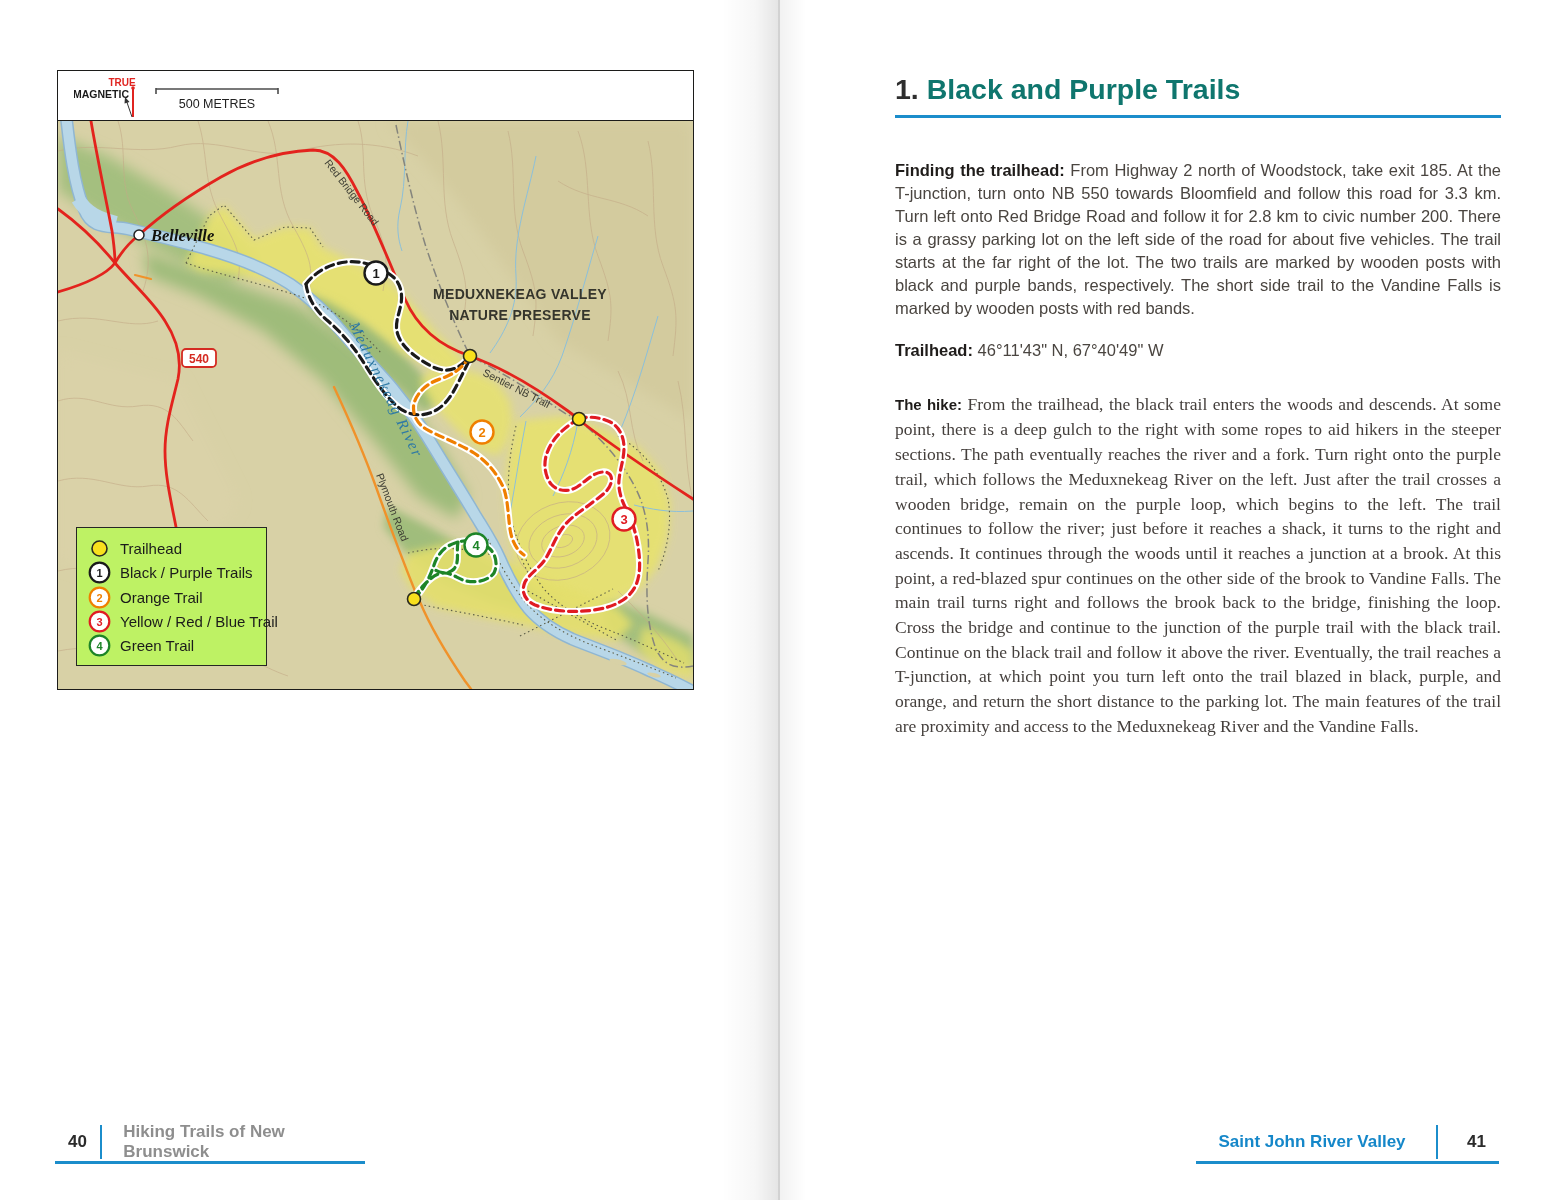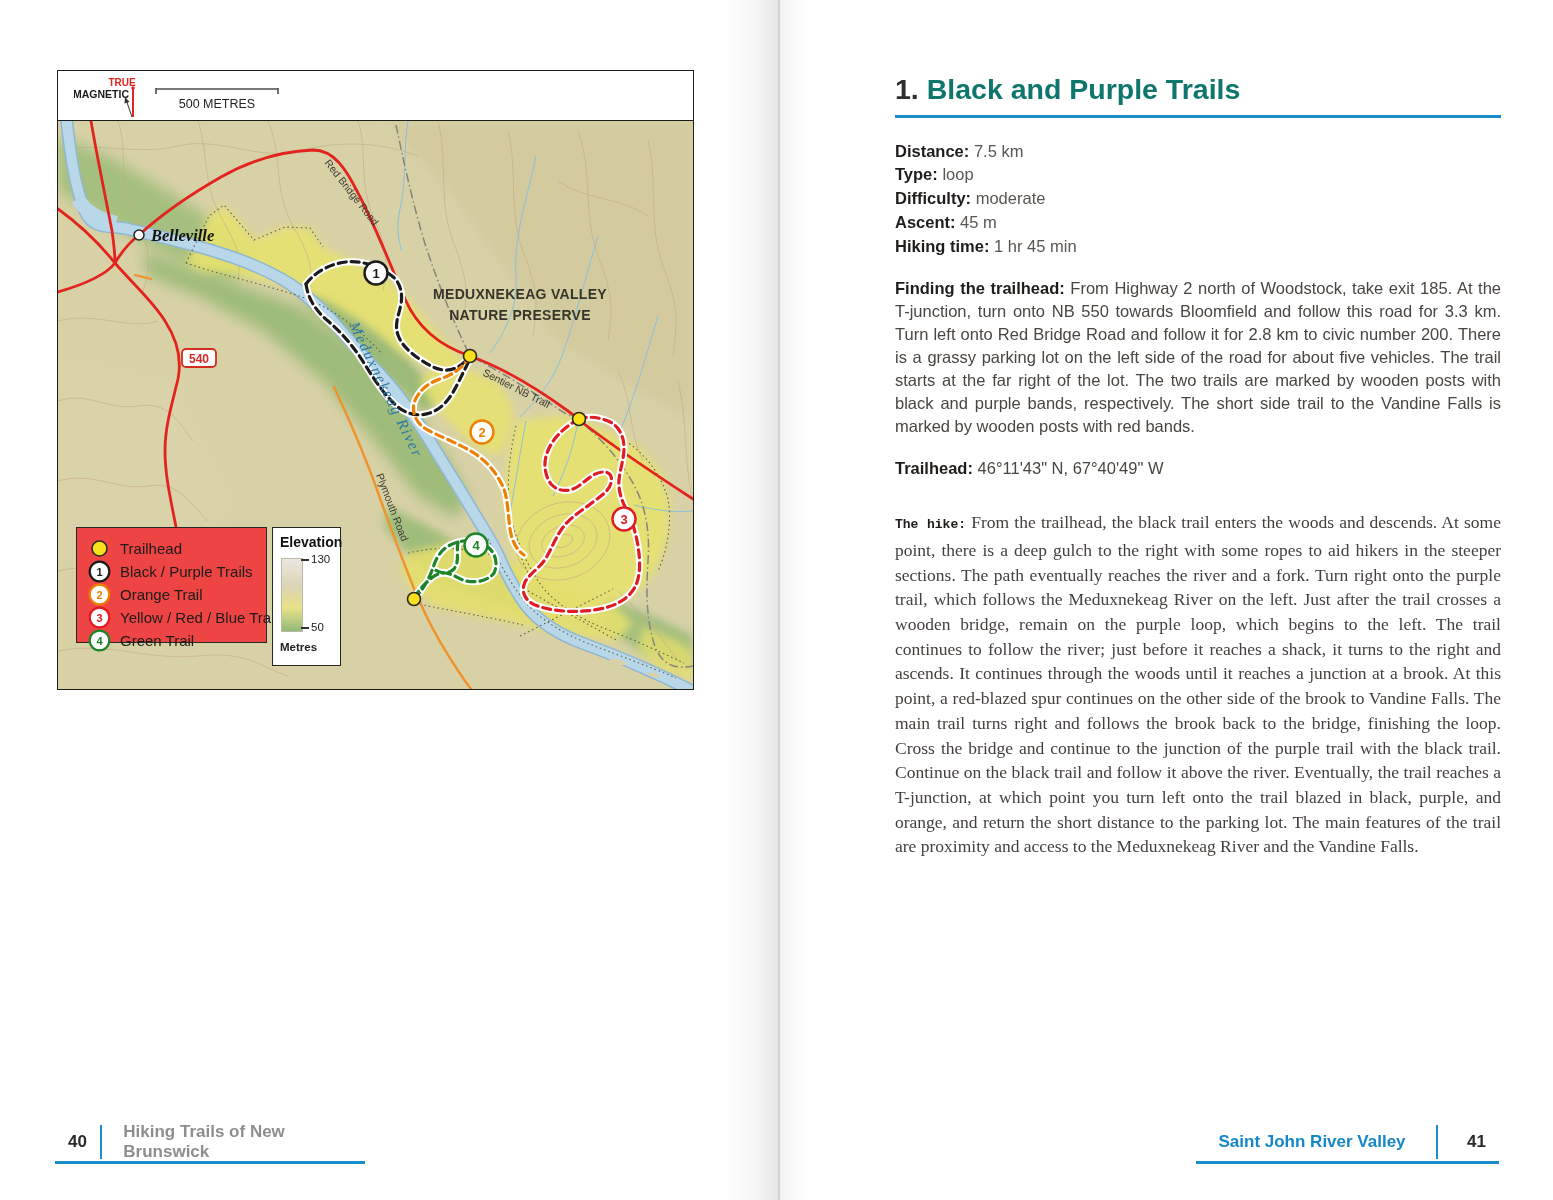--- a/index.html
+++ b/index.html
@@ -30,21 +30,21 @@
   
   text{font-family:"Liberation Sans",sans-serif;}
   .t-preserve{font-size:14px;font-weight:bold;fill:#35352c;letter-spacing:.3px;}
   .t-town{font-family:"Liberation Serif",serif;font-style:italic;font-weight:bold;font-size:16.5px;fill:#14140d;}
   .t-river{font-family:"Liberation Serif",serif;font-style:italic;font-size:15.5px;fill:#2e79a5;letter-spacing:1.5px;}
   .t-road{font-size:10.5px;fill:#3d3d33;}
   .t-shield{font-size:12px;font-weight:bold;fill:#d42b22;}
   .t-marker{font-size:13px;font-weight:bold;}
 
   
-  .legend-box{position:absolute;left:18px;top:406px;width:191px;height:116px;background:#ef4444;
+  .legend-box{position:absolute;left:18px;top:406px;width:191px;height:139px;background:#bef264;
     border:1.5px solid #262624;box-sizing:border-box;padding:9px 10px 8px 11px;
     display:flex;flex-direction:column;justify-content:space-between;}
   .legend-row{display:flex;align-items:center;gap:9px;}
   .legend-row svg{flex:0 0 auto;display:block;}
   .legend-label{font-size:15px;color:#1b1b1b;white-space:nowrap;}
   .elev-box{position:absolute;left:214px;top:406px;width:69px;height:139px;background:#fff;
     border:1.5px solid #262624;box-sizing:border-box;padding:6px 7px;}
   .elev-title{font-size:14px;font-weight:bold;color:#111;}
   .elev-wrap{position:relative;margin-top:5px;height:78px;}
   .elev-bar{position:absolute;left:1px;top:3px;width:20px;height:72px;
@@ -64,21 +64,21 @@
   .rp-rule{margin-top:9px;height:2.5px;background:#1b8dcb;}
   .rp-stats{margin-top:22px;display:grid;grid-template-columns:309px 1fr;column-gap:2px;}
   .stat-line{font-size:16.5px;line-height:23.7px;color:#5a5550;}
   .stat-line b{color:#1f1c1a;}
   .rp-para{margin-top:19px;font-size:16.5px;line-height:23px;color:#4a4540;text-align:justify;}
   .rp-para b{color:#1f1c1a;}
   .rp-trailhead{margin-top:21px;font-size:16.5px;color:#4a4540;}
   .rp-trailhead b{color:#1f1c1a;}
   .rp-hike{margin-top:32px;font-family:"Liberation Serif",serif;font-size:17.5px;line-height:24.7px;
     color:#443f3c;text-align:justify;}
-  .rp-hike b{font-family:Liberation Mono, monospace;font-size:13px;color:#1f1c1a;}
+  .rp-hike b{font-family:Liberation Sans, sans-serif;font-size:15px;color:#1f1c1a;}
 
   
   .footer-left{position:absolute;left:55px;top:1124px;width:310px;}
   .footer-right{position:absolute;left:1196px;top:1124px;width:303px;}
   .footer-row{display:flex;align-items:center;height:36px;}
   .footer-right .footer-row{justify-content:flex-end;gap:16px;}
   .f-num{font-size:17px;font-weight:bold;color:#2b2b2b;padding:0 13px;}
   .f-bar{width:2.5px;height:34px;background:#1b8dcb;}
   .f-book{font-size:17px;font-weight:bold;color:#8e8e8e;padding-left:21px;}
   .f-section{font-size:17px;font-weight:bold;color:#1587c9;padding-right:14px;}
@@ -296,49 +296,31 @@
       </div>
       <div class="legend-row">
         <svg width="23" height="23" viewBox="0 0 23 23">
           <circle cx="11.5" cy="11.5" r="9.8" fill="#fff" stroke-width="2.2" stroke="#1d8427"></circle>
           <text x="11.5" y="11.5" dy="4" text-anchor="middle" style="font-size:11px;font-weight:bold" fill="#1d8427">4</text>
         </svg>
         <span class="legend-label">Green Trail</span>
       </div>
     </div>
 
-    <div class="elev-box">
-      <div class="elev-title">Elevation</div>
-      <div class="elev-wrap">
-        <div class="elev-bar"></div>
-        <div class="elev-tick-hi"></div>
-        <div class="elev-tick-lo"></div>
-        <div class="elev-num hi">130</div>
-        <div class="elev-num lo">50</div>
-      </div>
-      <div class="elev-unit">Metres</div>
-    </div>
   </div>
 </div>
 
 <div class="page-right">
   <div class="rp-heading">
     <span class="num">1.</span>
     <span class="ttl">Black and Purple Trails</span>
   </div>
   <div class="rp-rule"></div>
 
   <div class="rp-stats">
-    <div>
-      <div class="stat-line"><b>Distance:</b> <span>7.5 km</span></div>
-      <div class="stat-line"><b>Type:</b> <span>loop</span></div>
-      <div class="stat-line"><b>Difficulty:</b> <span>moderate</span></div>
-      <div class="stat-line"><b>Ascent:</b> <span>45 m</span></div>
-      <div class="stat-line"><b>Hiking time:</b> <span>1 hr 45 min</span></div>
-    </div>
   </div>
 
   <p class="rp-para"><b>Finding the trailhead:</b> <span>From Highway 2 north of Woodstock, take exit 185. At the T-junction, turn onto NB 550 towards Bloomfield and follow this road for 3.3 km. Turn left onto Red Bridge Road and follow it for 2.8 km to civic number 200. There is a grassy parking lot on the left side of the road for about five vehicles. The trail starts at the far right of the lot. The two trails are marked by wooden posts with black and purple bands, respectively. The short side trail to the Vandine Falls is marked by wooden posts with red bands.</span></p>
 
   <p class="rp-trailhead"><b>Trailhead:</b> <span>46°11'43" N, 67°40'49" W</span></p>
 
   <p class="rp-hike"><b>The hike:</b> <span>From the trailhead, the black trail enters the woods and descends. At some point, there is a deep gulch to the right with some ropes to aid hikers in the steeper sections. The path eventually reaches the river and a fork. Turn right onto the purple trail, which follows the Meduxnekeag River on the left. Just after the trail crosses a wooden bridge, remain on the purple loop, which begins to the left. The trail continues to follow the river; just before it reaches a shack, it turns to the right and ascends. It continues through the woods until it reaches a junction at a brook. At this point, a red-blazed spur continues on the other side of the brook to Vandine Falls. The main trail turns right and follows the brook back to the bridge, finishing the loop. Cross the bridge and continue to the junction of the purple trail with the black trail. Continue on the black trail and follow it above the river. Eventually, the trail reaches a T-junction, at which point you turn left onto the trail blazed in black, purple, and orange, and return the short distance to the parking lot. The main features of the trail are proximity and access to the Meduxnekeag River and the Vandine Falls.</span></p>
 </div>
 
 <div class="footer-left">

